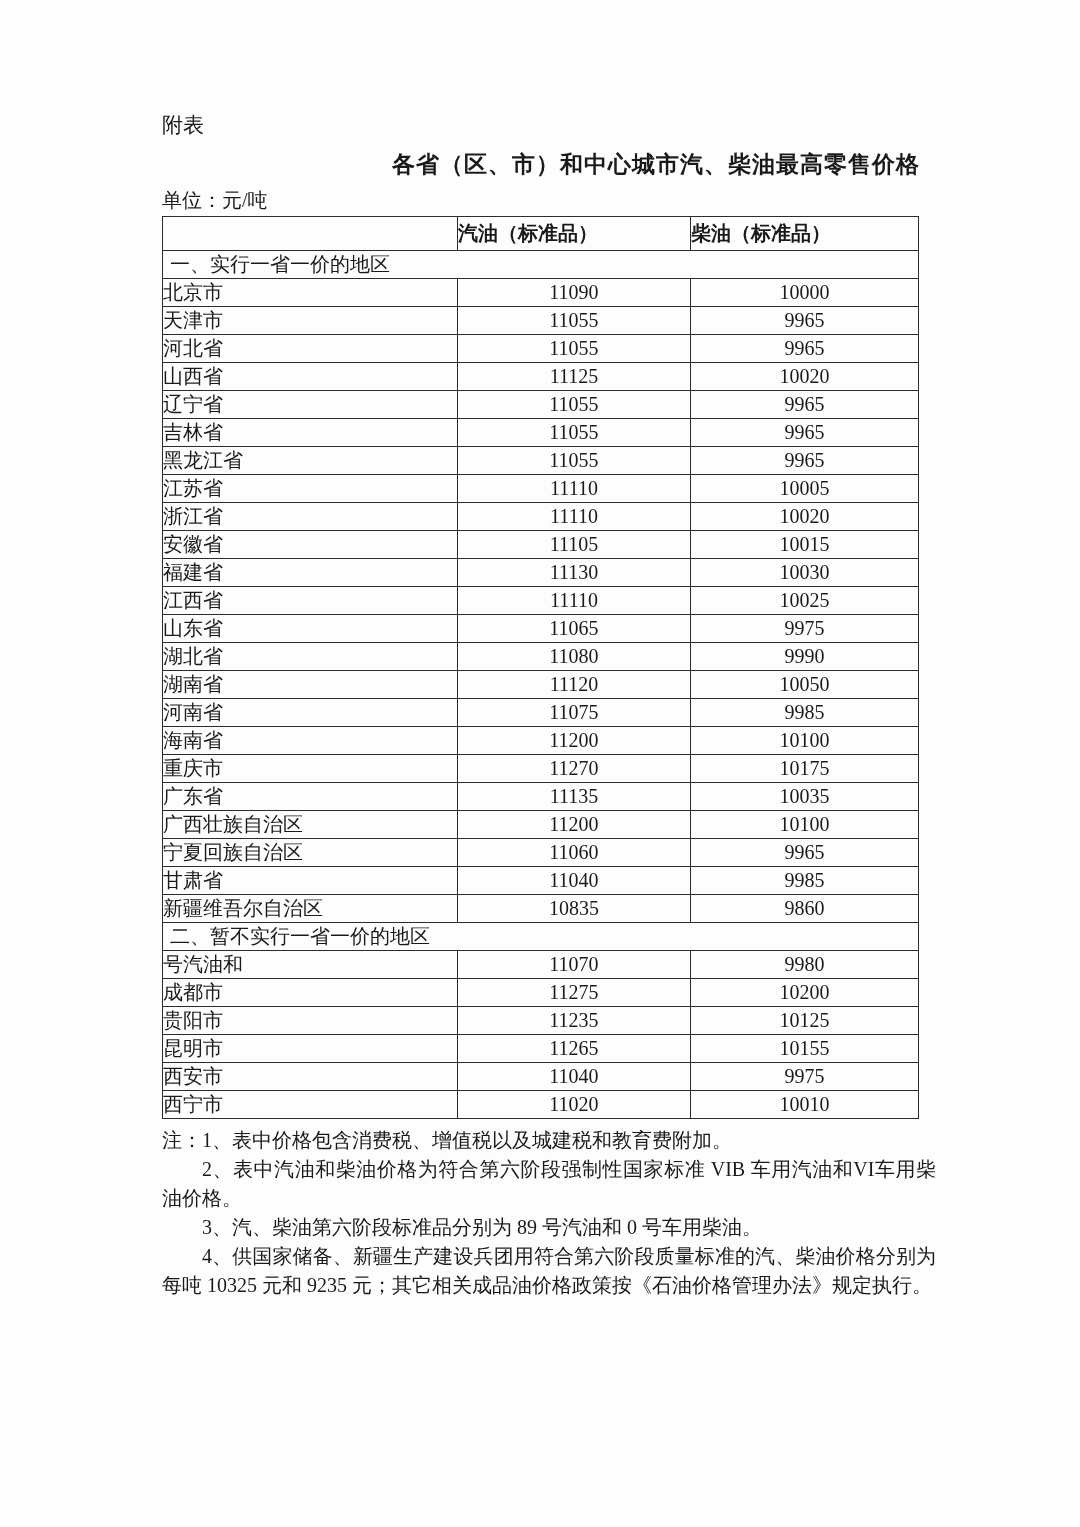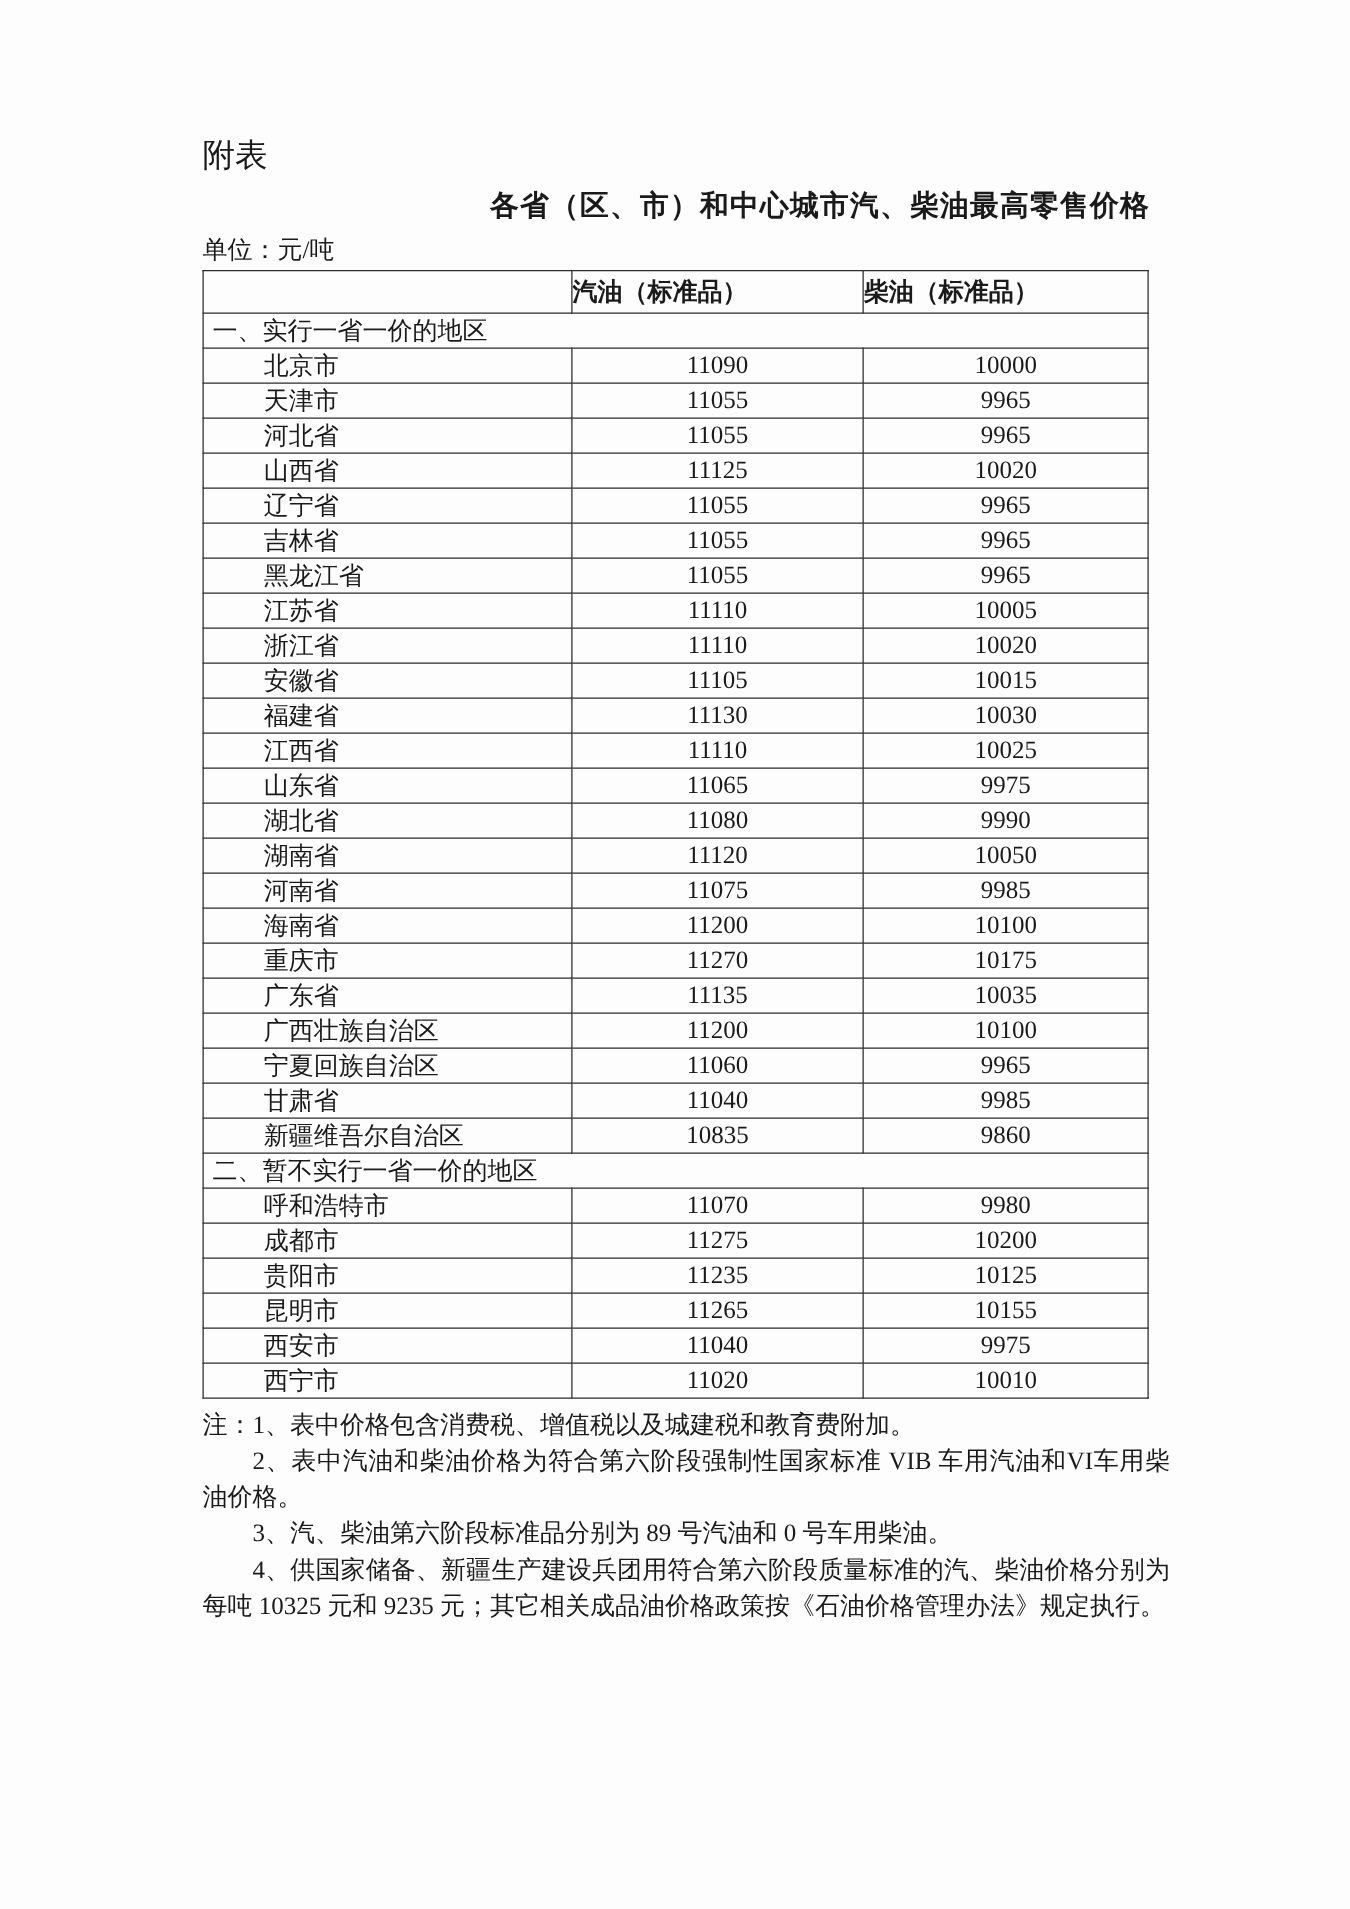--- a/index.html
+++ b/index.html
@@ -14,21 +14,21 @@
     width: 1080px; height: 1527px;
     background: #fdfdfd;
     overflow: hidden;
   }
   .content {
     position: absolute;
     left: 162px; top: 110px;
     width: 758px;
   }
   .doc-label {
-    font-size: 26px;
+    font-size: 21px;
     line-height: 30px;
   }
   .doc-title {
     margin-top: 8px;
     text-align: right;
     font-family: "Liberation Sans", "DejaVu Sans", sans-serif;
     font-weight: 700;
     font-size: 23px;
     line-height: 32px;
     letter-spacing: 1px;
@@ -63,21 +63,20 @@
   .col-diesel { width: 228px; }
   .section-cell {
     height: 28px;
     font-size: 20px;
     padding-left: 7px;
     vertical-align: middle;
   }
   .cell-region {
     height: 28px;
     font-size: 20px;
-    padding-left: 48px;
     vertical-align: middle;
   }
   .cell-num {
     height: 28px;
     font-size: 20px;
     text-align: center;
     vertical-align: middle;
   }
   .notes {
     margin-top: 7px;
@@ -251,21 +250,21 @@
     <td class="cell-region">新疆维吾尔自治区</td>
     <td class="cell-num">10835</td>
     <td class="cell-num">9860</td>
   </tr>
 
   <tr class="section-row">
     <td colspan="3" class="section-cell">二、暂不实行一省一价的地区</td>
   </tr>
 
   <tr class="data-row">
-    <td class="cell-region">呼和浩特市</td>
+    <td class="cell-region">号汽油和</td>
     <td class="cell-num">11070</td>
     <td class="cell-num">9980</td>
   </tr>
 
   <tr class="data-row">
     <td class="cell-region">成都市</td>
     <td class="cell-num">11275</td>
     <td class="cell-num">10200</td>
   </tr>
 

